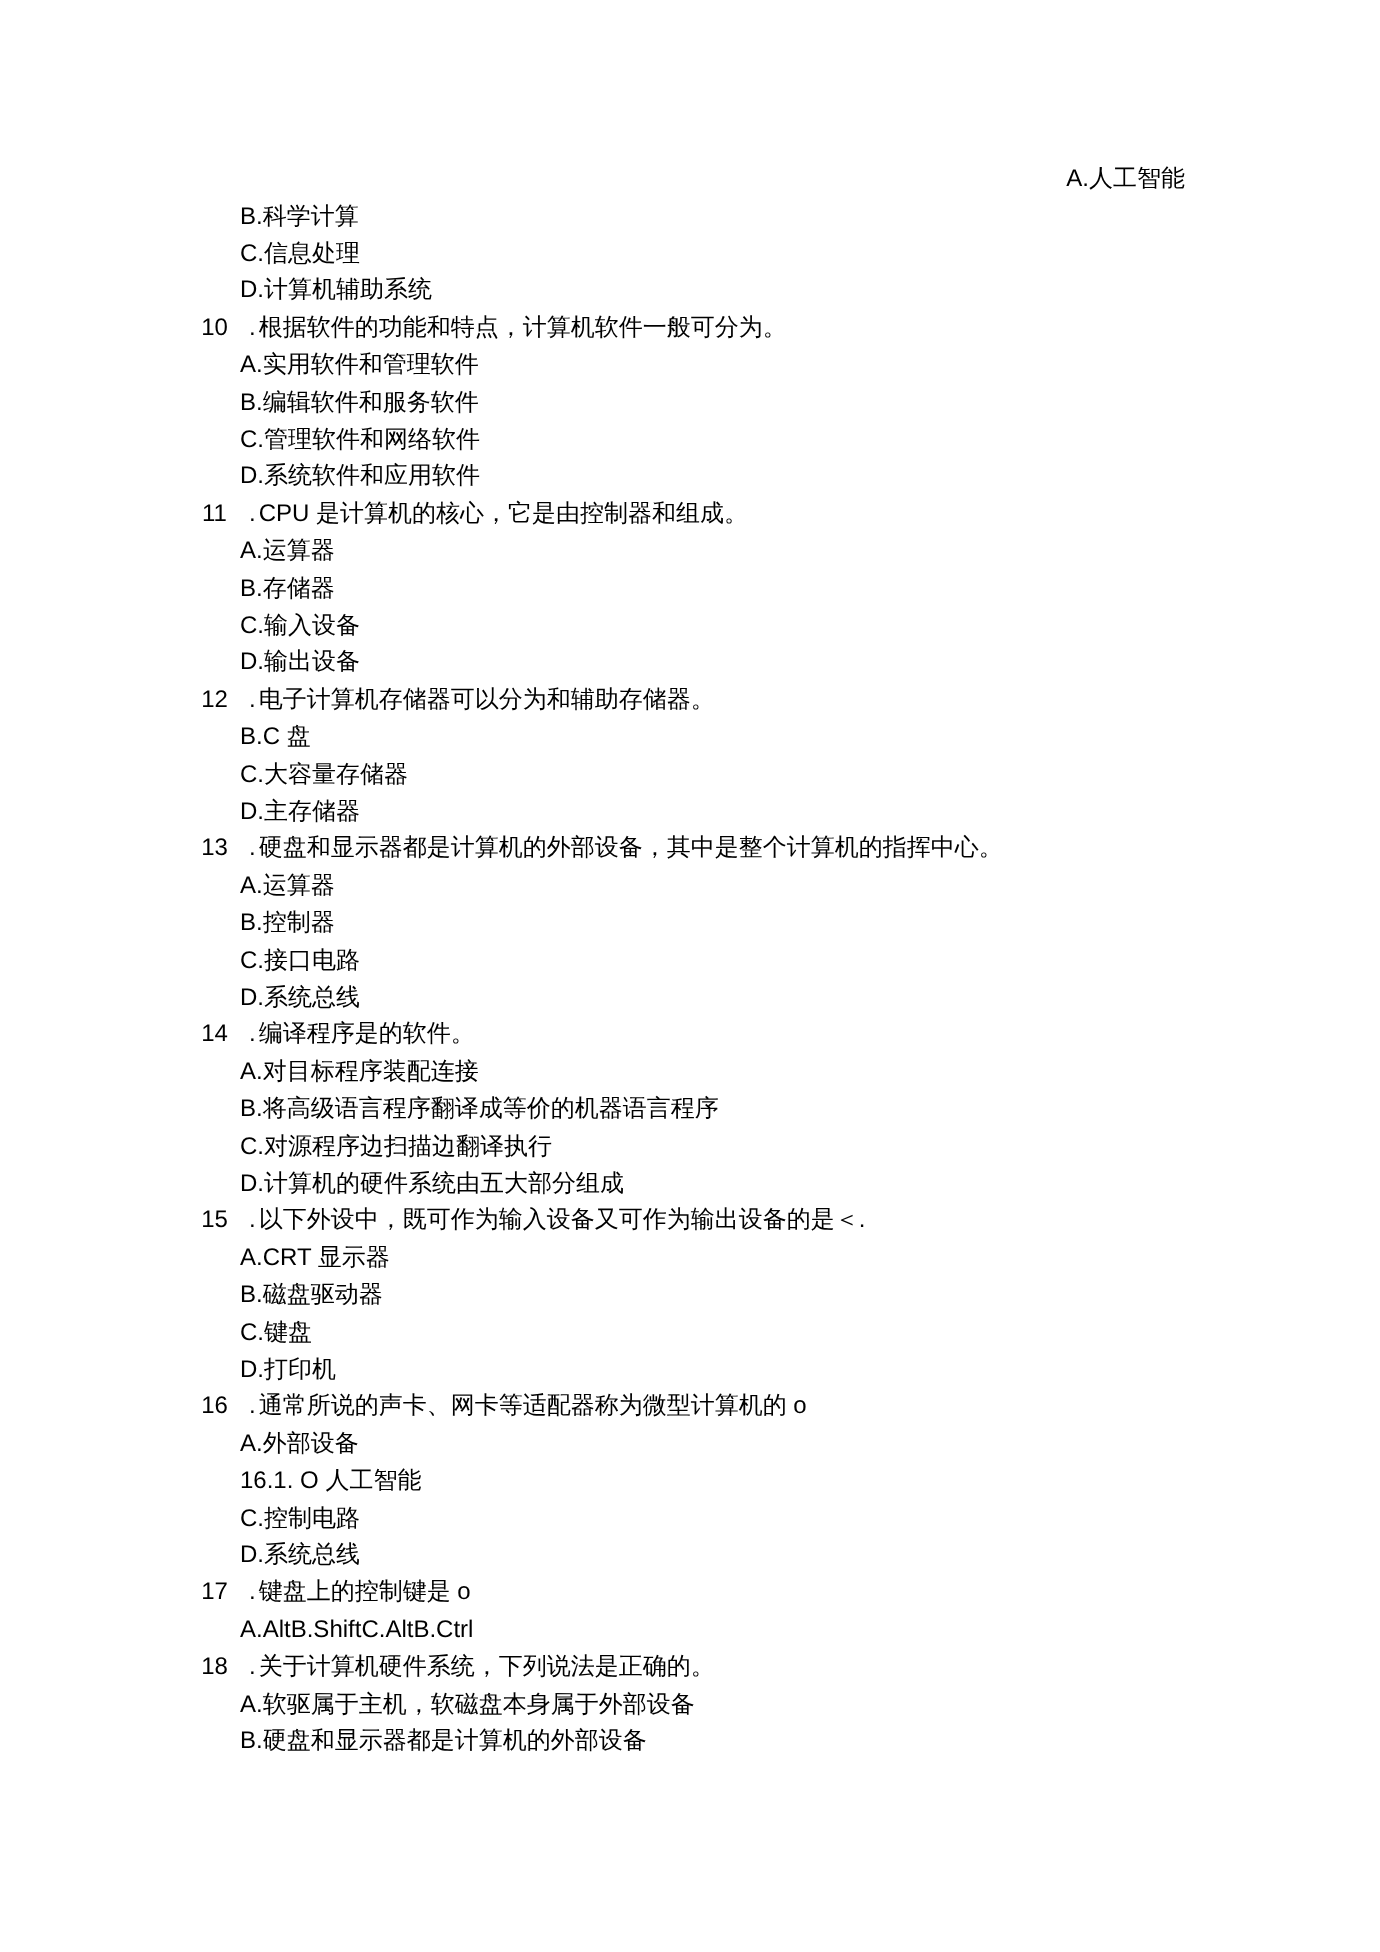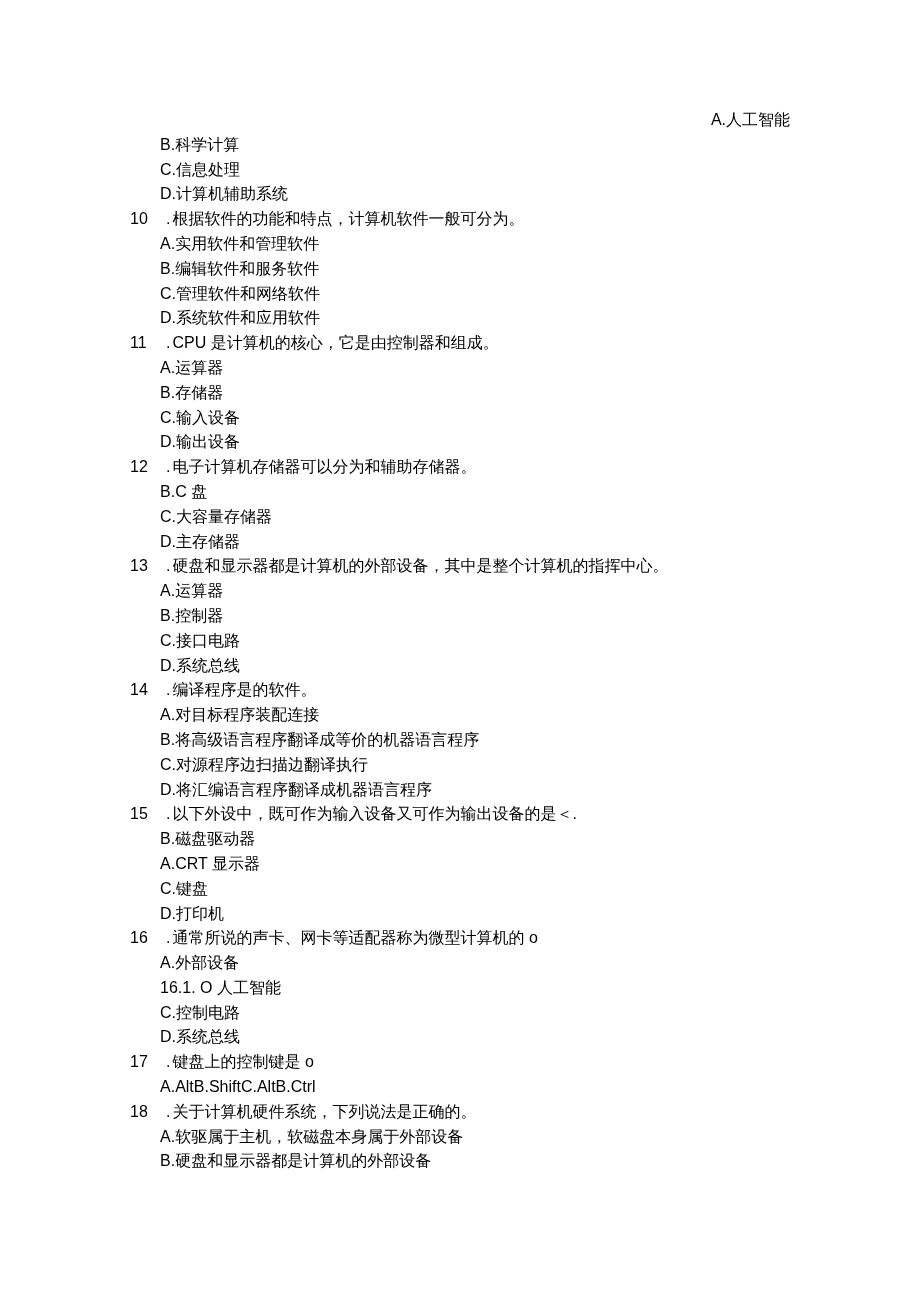--- a/index.html
+++ b/index.html
@@ -21,21 +21,21 @@
       text-align: right;
     }
     .option-line {
       padding-left: 30px;
     }
     .question-line {
       display: flex;
     }
     .q-num {
       width: 26px;
-      text-align: left;
+      text-align: center;
       flex-shrink: 0;
     }
     .q-sep {
       padding-left: 10px;
       padding-right: 2px;
       flex-shrink: 0;
     }
     .q-text {
       flex: 1;
     }
@@ -84,28 +84,28 @@
     <div class="option-line"><span>C.</span><span>接口电路</span></div>
     <div class="option-line"><span>D.</span><span>系统总线</span></div>
     <div class="question-line">
       <span class="q-num">14</span>
       <span class="q-sep">.</span>
       <span class="q-text">编译程序是的软件。</span>
     </div>
     <div class="option-line"><span>A.</span><span>对目标程序装配连接</span></div>
     <div class="option-line"><span>B.</span><span>将高级语言程序翻译成等价的机器语言程序</span></div>
     <div class="option-line"><span>C.</span><span>对源程序边扫描边翻译执行</span></div>
-    <div class="option-line"><span>D.</span><span>将汇编语言程序翻译成机器语言程序</span></div>
+    <div class="option-line"><span>D.</span><span>计算机的硬件系统由五大部分组成</span></div>
     <div class="question-line">
       <span class="q-num">15</span>
       <span class="q-sep">.</span>
       <span class="q-text">以下外设中，既可作为输入设备又可作为输出设备的是＜.</span>
     </div>
+    <div class="option-line"><span>A.</span><span>CRT 显示器</span></div>
     <div class="option-line"><span>B.</span><span>磁盘驱动器</span></div>
-    <div class="option-line"><span>A.</span><span>CRT 显示器</span></div>
     <div class="option-line"><span>C.</span><span>键盘</span></div>
     <div class="option-line"><span>D.</span><span>打印机</span></div>
     <div class="question-line">
       <span class="q-num">16</span>
       <span class="q-sep">.</span>
       <span class="q-text">通常所说的声卡、网卡等适配器称为微型计算机的 o</span>
     </div>
     <div class="option-line"><span>A.</span><span>外部设备</span></div>
     <div class="option-line"><span>16.1.</span><span> O 人工智能</span></div>
     <div class="option-line"><span>C.</span><span>控制电路</span></div>

